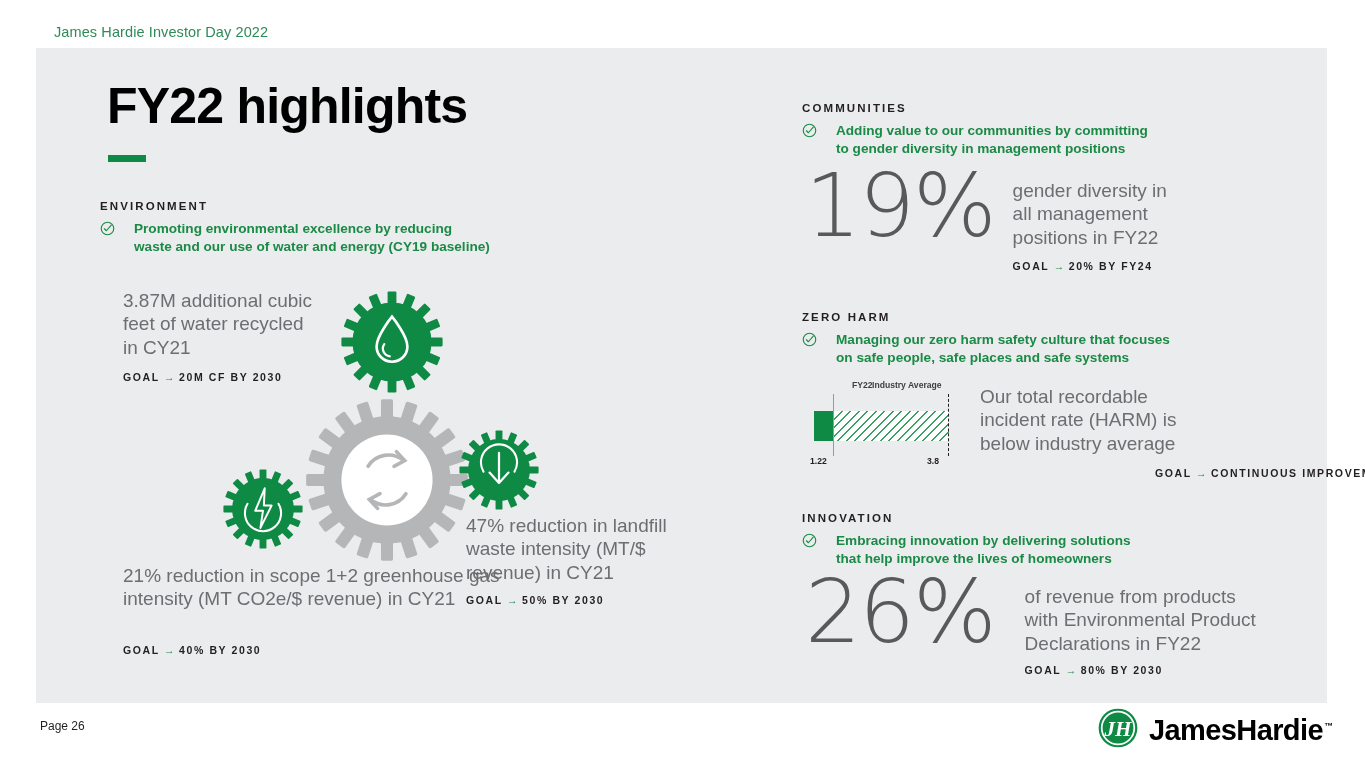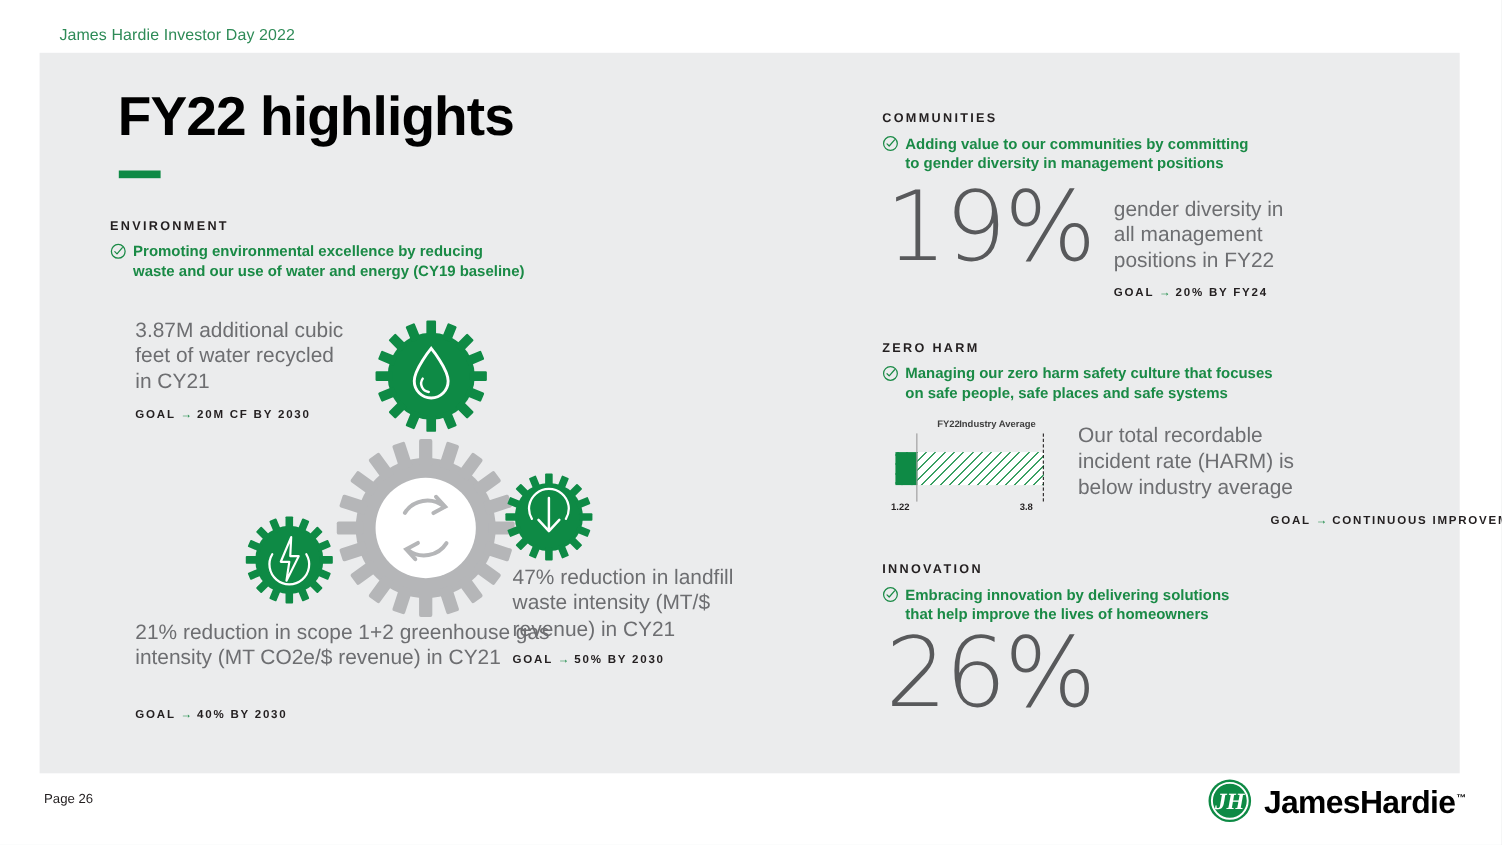--- a/index.html
+++ b/index.html
@@ -33,21 +33,21 @@
     position:absolute;left:108px;top:155px;width:38px;height:7px;
     background:#0e8a45;
   }
 
   
   .sect-label{
     font-size:11.5px;font-weight:bold;color:#231f20;
     letter-spacing:2.1px;
   }
   .sect-head{
-    display:flex;align-items:flex-start;gap:6px;
+    display:flex;align-items:flex-start;gap:19px;
     margin-top:8px;
   }
   .sect-head .chk{flex:0 0 auto;margin-top:1px;}
   .sect-head .txt{
     font-size:13.6px;font-weight:bold;color:#1a8a46;line-height:1.35;
   }
 
   .body-txt{
     font-size:19px;color:#6d6e71;line-height:1.23;font-weight:400;
   }
@@ -392,20 +392,30 @@
       </span>
       <span class="txt">
         <span>Embracing innovation by delivering solutions</span><br>
         <span>that help improve the lives of homeowners</span>
       </span>
     </div>
   </div>
 
   <div id="inno-stat">
     <div class="bignum">26%</div>
+    <div class="lines">
+      <div class="body-txt">of revenue from products</div>
+      <div class="body-txt">with Environmental Product</div>
+      <div class="body-txt">Declarations in FY22</div>
+      <div id="inno-goal" class="goal">
+        <span>GOAL</span>
+        <span class="arw">→</span>
+        <span>80% BY 2030</span>
+      </div>
+    </div>
   </div>
 
   <div class="page-no">Page 26</div>
 
   <div class="logo">
     <span>
       <svg width="44" height="44" viewBox="0 0 50 50">
         <circle cx="25" cy="25" r="22" fill="#0e8a45"></circle>
         <circle cx="25" cy="25" r="18.5" fill="none" stroke="#ffffff" stroke-width="2"></circle>
         <text x="25" y="34" font-family="'Liberation Serif',serif" font-size="24" font-style="italic" font-weight="bold" fill="#ffffff" text-anchor="middle">JH</text>

